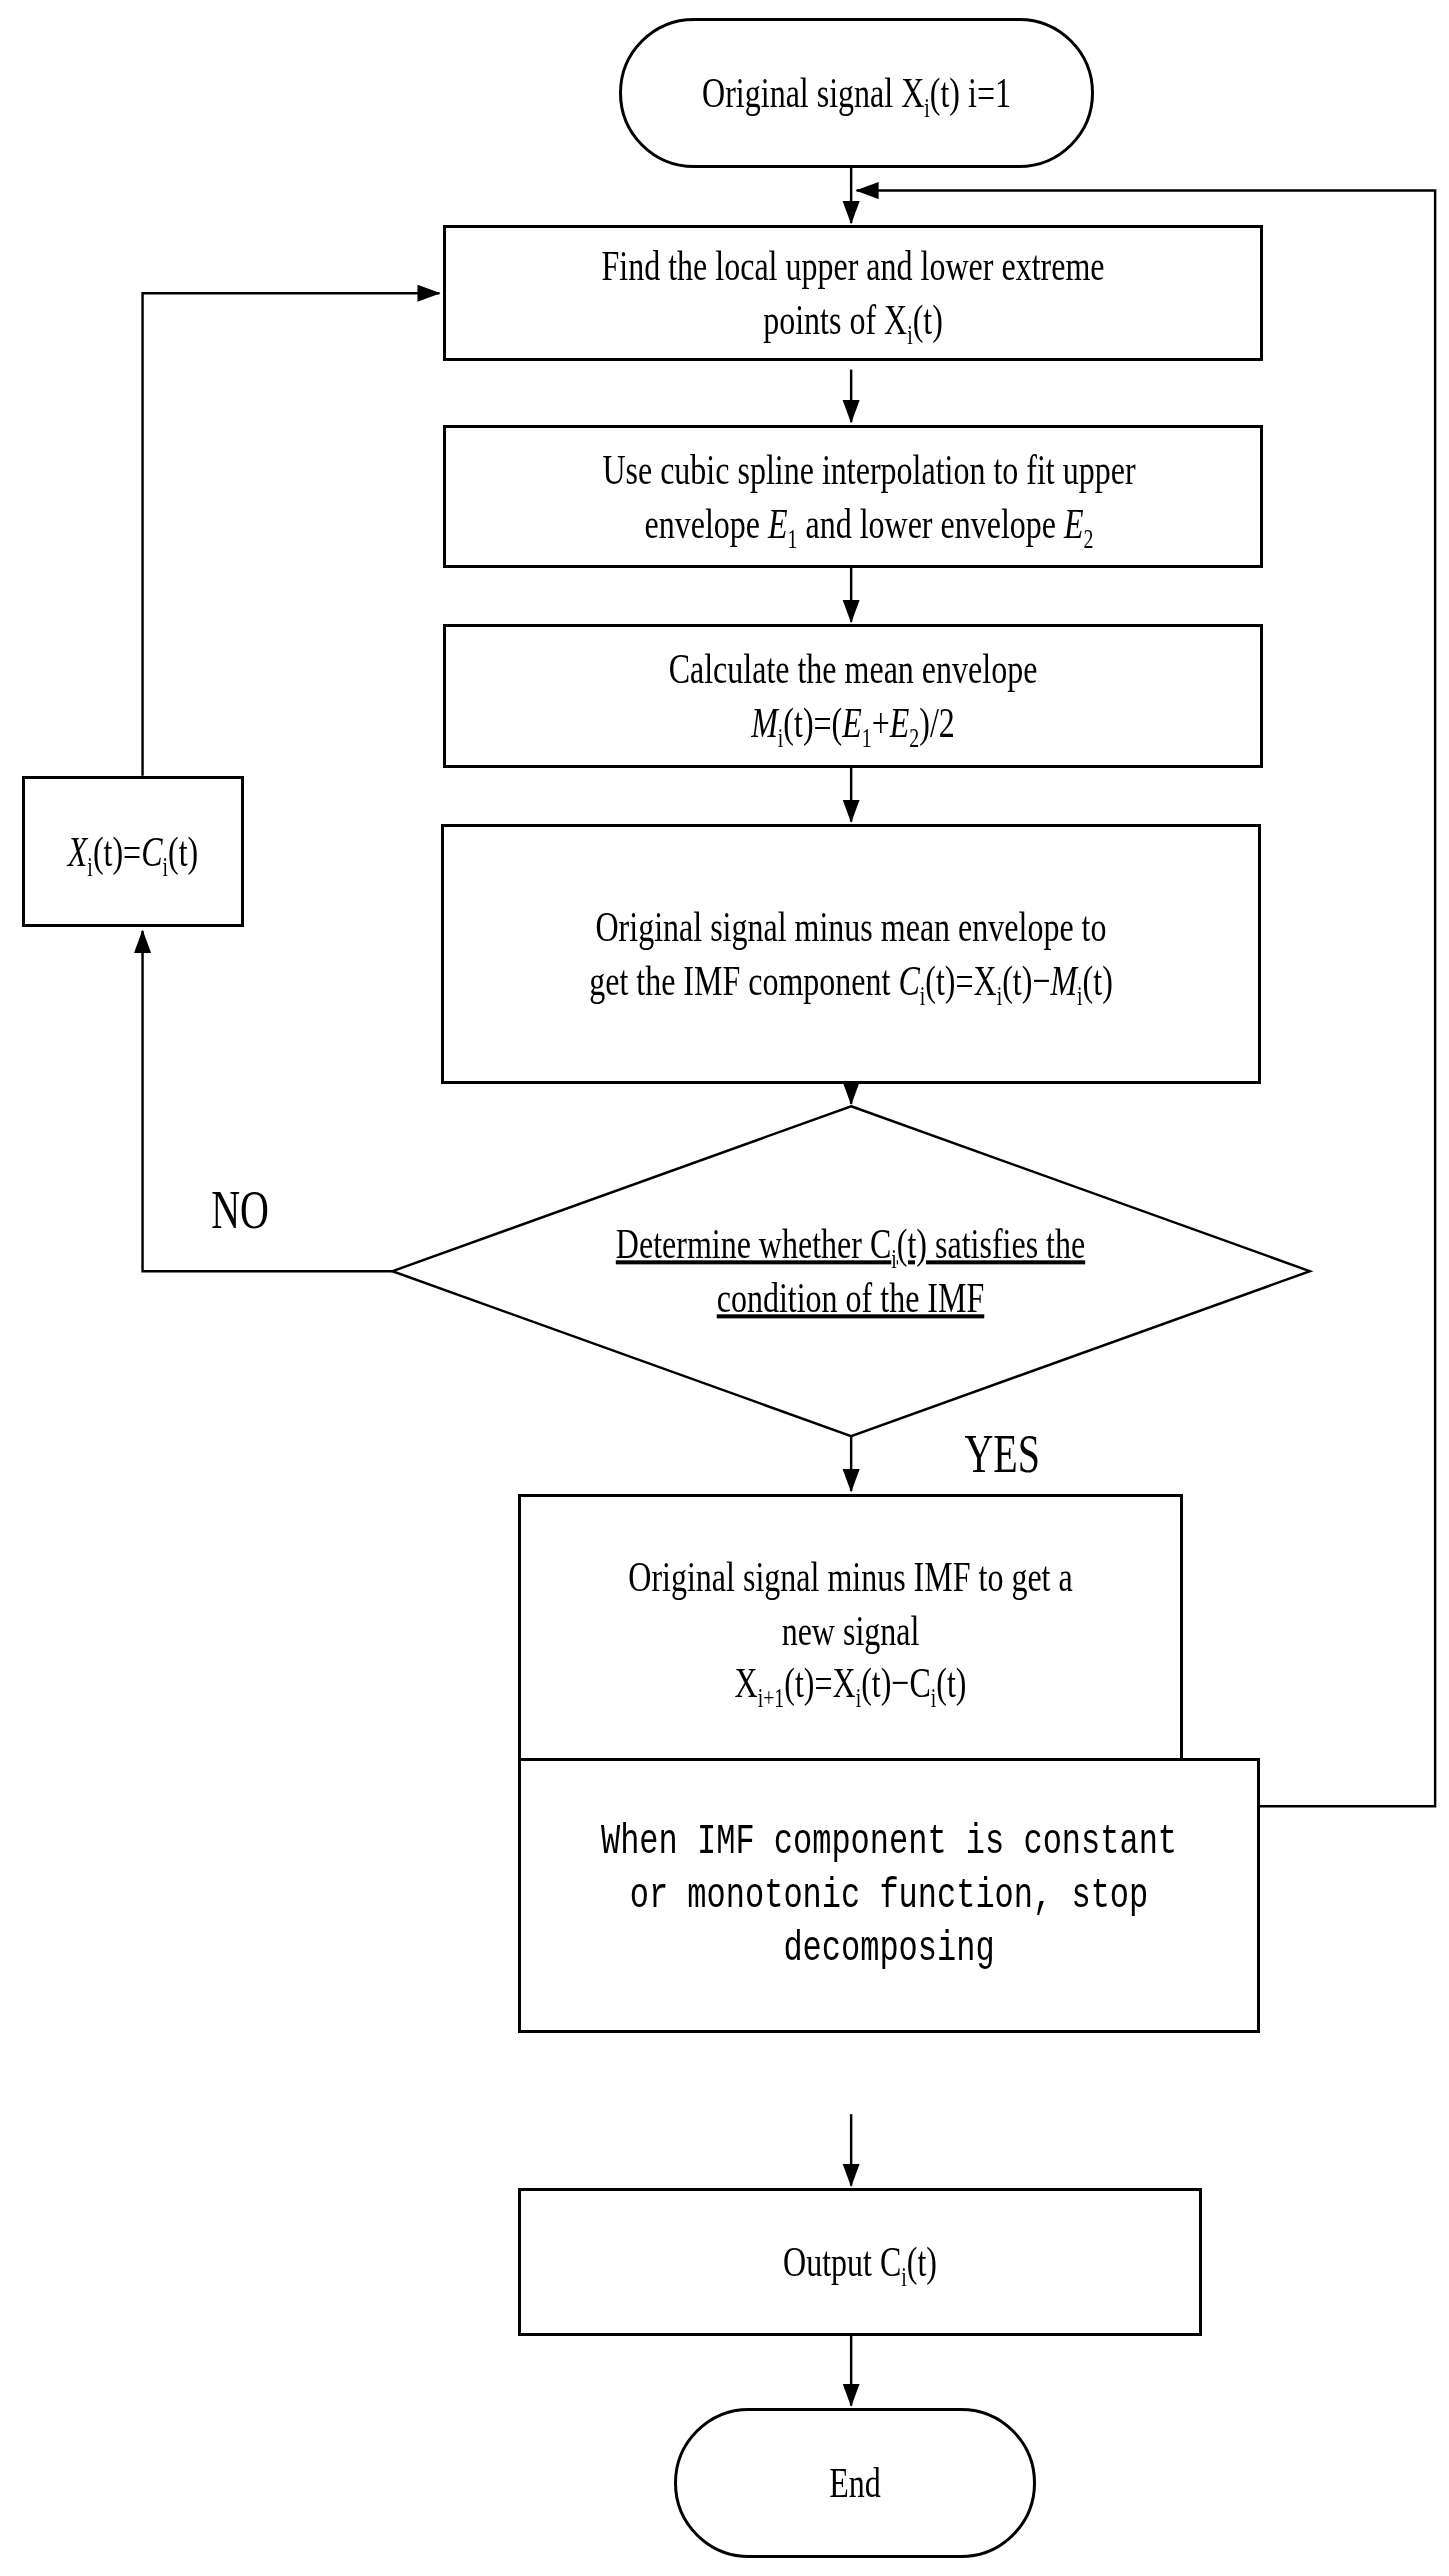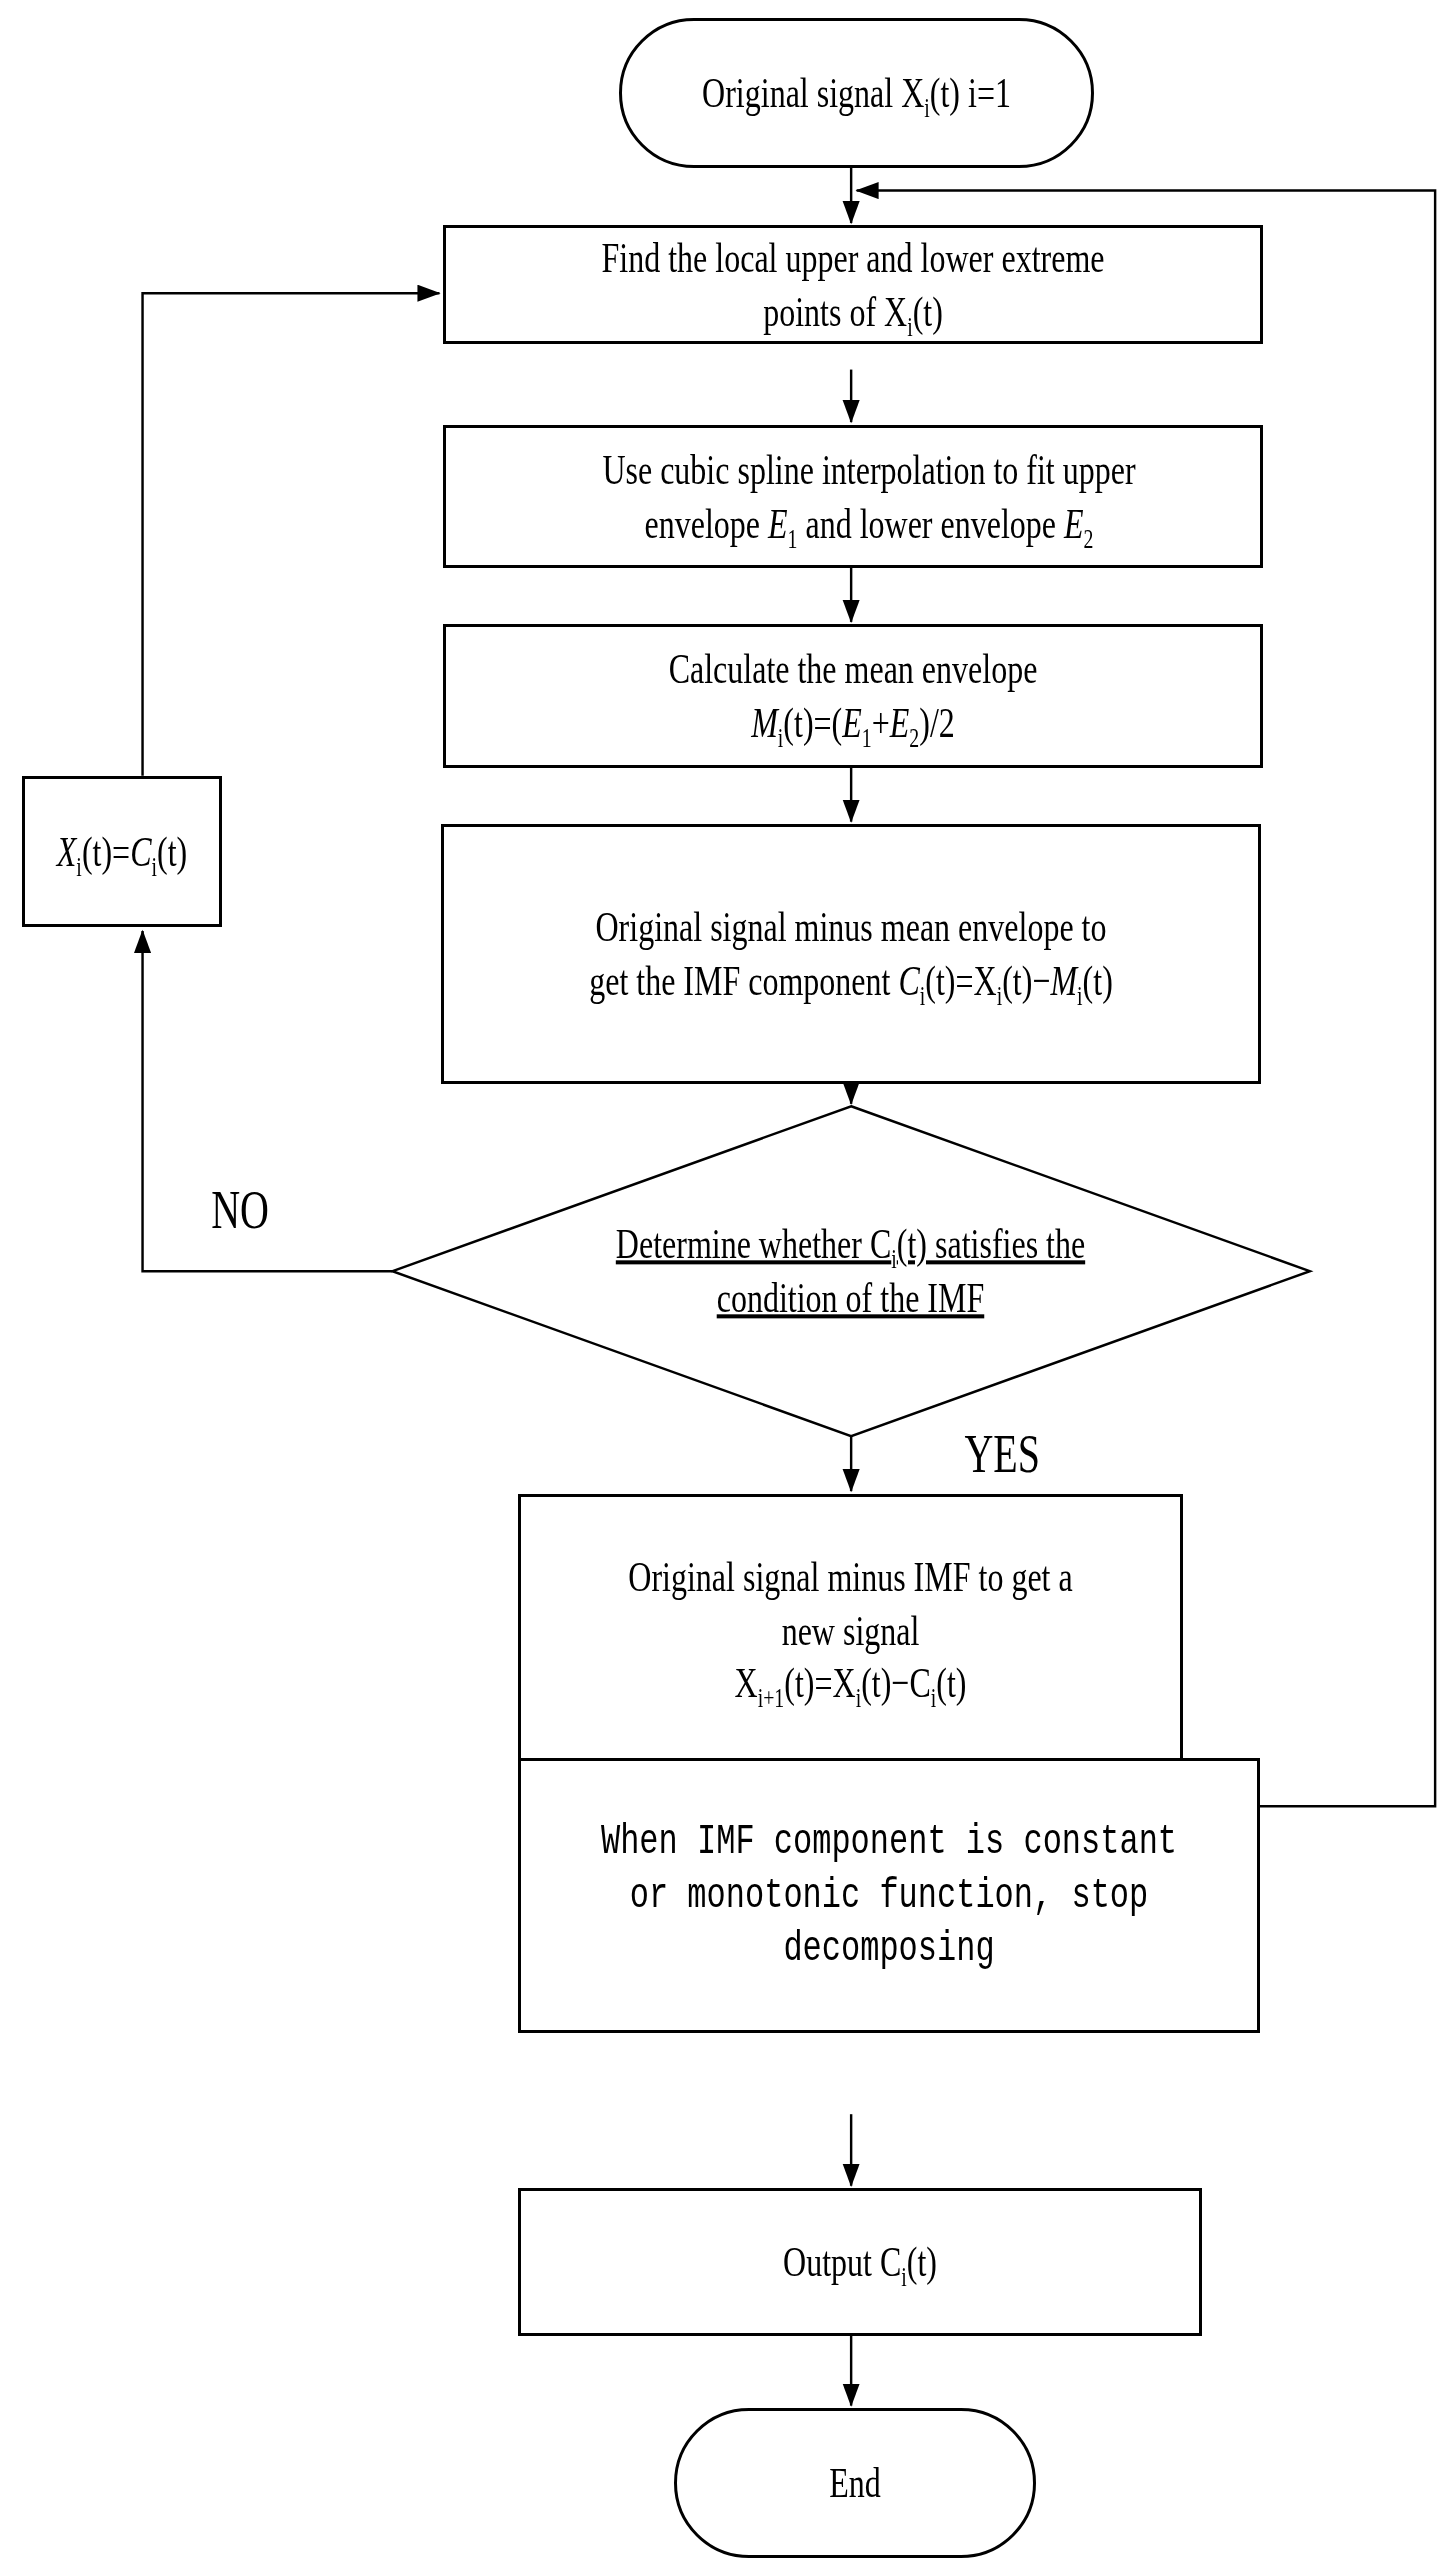--- a/index.html
+++ b/index.html
@@ -61,41 +61,41 @@
 
     <path d="M 642 2081 H 233 V 1524" fill="none" stroke="#000" stroke-width="4" marker-end="url(#arrow)"></path>
 
     <path d="M 233 1270 V 480 H 719" fill="none" stroke="#000" stroke-width="4" marker-end="url(#arrow)"></path>
   </svg>
 
   <div class="node terminator" style="left:619px;top:17.7px;width:475px;height:150px;">
     <span class="txt">Original signal X<sub>i</sub>(t) i=1</span>
   </div>
 
-  <div class="node" style="left:443px;top:225px;width:820px;height:119px;">
+  <div class="node" style="left:443px;top:225px;width:820px;height:136px;">
     <span class="txt">Find the local upper and lower extreme<br>points of X<sub>i</sub>(t)</span>
   </div>
 
   <div class="node" style="left:443px;top:425px;width:820px;height:143px;padding-left:32px;">
     <span class="txt">Use cubic spline interpolation to fit upper<br>envelope <i>E</i><sub>1</sub> and lower envelope <i>E</i><sub>2</sub></span>
   </div>
 
   <div class="node" style="left:443px;top:624px;width:820px;height:144px;">
     <span class="txt">Calculate the mean envelope<br><i>M</i><sub>i</sub>(t)=(<i>E</i><sub>1</sub>+<i>E</i><sub>2</sub>)/2</span>
   </div>
 
   <div class="node" style="left:441px;top:824px;width:820px;height:260px;">
     <span class="txt">Original signal minus mean envelope to<br>get the IMF component <i>C</i><sub>i</sub>(t)=X<sub>i</sub>(t)−<i>M</i><sub>i</sub>(t)</span>
   </div>
 
   <div class="node noborder" style="left:484px;top:1185px;width:733px;height:172px;text-decoration:underline;">
     <span class="txt">Determine whether C<sub>i</sub>(t) satisfies the<br>condition of the IMF</span>
   </div>
 
-  <div class="node" style="left:22px;top:776px;width:200px;height:151px;">
+  <div class="node" style="left:22px;top:776px;width:222px;height:151px;">
     <span class="txt"><i>X</i><sub>i</sub>(t)=<i>C</i><sub>i</sub>(t)</span>
   </div>
 
   <div class="node" style="left:518px;top:1494px;width:665px;height:274px;">
     <span class="txt">Original signal minus IMF to get a<br>new signal<br>X<sub>i+1</sub>(t)=X<sub>i</sub>(t)−C<sub>i</sub>(t)</span>
   </div>
 
   <div class="node" style="left:518px;top:1758px;width:742px;height:275px;font-family:Liberation Mono, monospace;">
     <span class="txt">When IMF component is constant<br>or monotonic function, stop<br>decomposing</span>
   </div>

